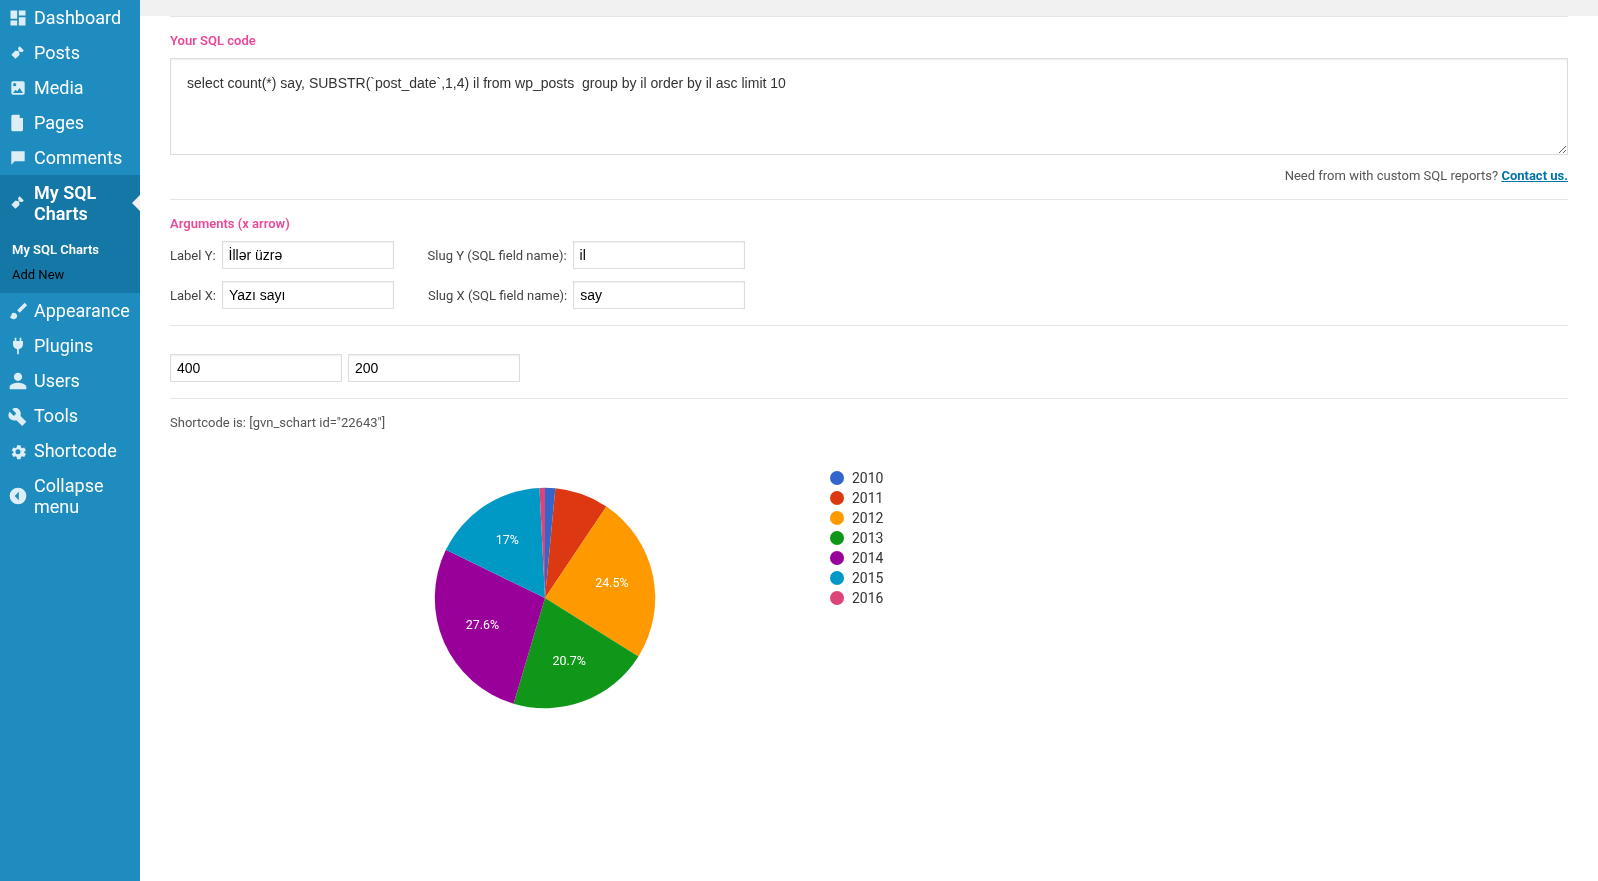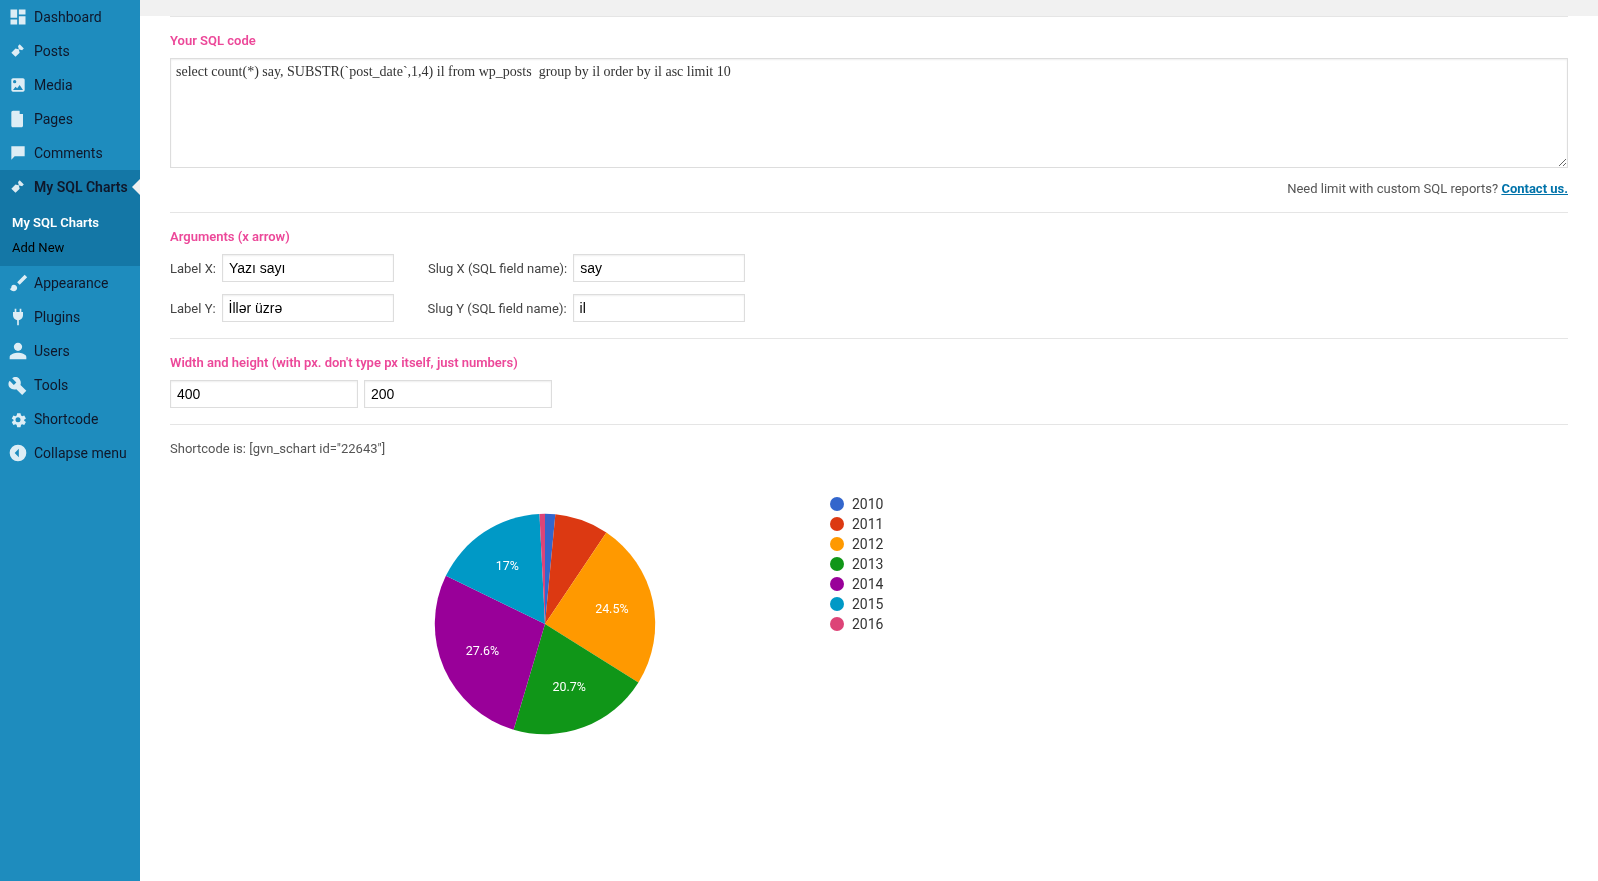--- a/index.html
+++ b/index.html
@@ -1,44 +1,44 @@
 <!DOCTYPE html>
 <html><head>
 <meta charset="utf-8">
 <style>
   * { box-sizing: border-box; margin: 0; padding: 0; }
   body { font-family: -apple-system,BlinkMacSystemFont,"Segoe UI",Roboto,Oxygen-Sans,Ubuntu,sans-serif; font-size: 13px; color: #444; background: #f1f1f1; }
   
   #adminmenuwrap { position: fixed; top: 0; left: 0; width: 140px; height: 100%; background: #1e8cbe; }
   #adminmenu { list-style: none; }
   #adminmenu li { position: relative; }
-  #adminmenu li a { display: flex; align-items: center; padding: 7px 8px; color: #0f172a; text-decoration: none; font-size: 14px; }
+  #adminmenu li a { display: flex; align-items: center; padding: 7px 8px; color: #ffffff; text-decoration: none; font-size: 18px; }
   #adminmenu li a .dashicons { width: 20px; height: 20px; margin-right: 6px; display: inline-flex; align-items: center; justify-content: center; fill: #fff; opacity: .85; flex-shrink: 0; }
   #adminmenu li.current { background: #1477a6; }
   #adminmenu li.current::after { content:""; position:absolute; right:0; top:50%; margin-top:-8px; border:8px solid transparent; border-right-color:#f1f1f1; }
   #adminmenu li.current a { font-weight: 600; }
   #adminmenu .submenu { background: #1477a6; padding: 6px 0; }
   #adminmenu .submenu a { padding: 5px 12px; font-size: 13px; color: #000000; }
   #adminmenu .submenu a.current { color: #fff; font-weight: 600; }
   
   #wpcontent { margin-left: 140px; background: #fff; min-height: 881px; position: relative; }
   #wpbody { padding: 0 30px; }
   
   .section-label { font-weight: 600; color: #ec4899; margin: 14px 0 10px; }
   hr { border: none; border-top: 1px solid #e5e5e5; margin: 16px 0; }
-  textarea.sql { width: 100%; height: 110px; resize: vertical; border: 1px solid #ddd; padding: 5px; font-family: Liberation Serif, serif; font-size: 14px; color: #333; background:#fff; box-shadow: inset 0 1px 2px rgba(0,0,0,.07); }
+  textarea.sql { width: 100%; height: 97px; resize: vertical; border: 1px solid #ddd; padding: 16px; font-family: Liberation Sans, sans-serif; font-size: 14px; color: #333; background:#fff; box-shadow: inset 0 1px 2px rgba(0,0,0,.07); }
   .help-line { text-align: right; color: #555; margin-top: 10px; font-size: 13px; }
   .help-line a { color: #0073aa; text-decoration: underline; font-weight: bold; }
   
   .row { display: flex; align-items: center; gap: 6px; margin-bottom: 12px; }
   .row label { color: #444; }
   .row input[type=text] { border: 1px solid #ddd; padding: 4px 6px; font-size: 14px; box-shadow: inset 0 1px 2px rgba(0,0,0,.07); height: 28px; }
   .w-lx { width: 172px; }
   .w-sx { width: 172px; }
-  .w-dim { width: 188px; }
+  .w-dim { width: 172px; margin-top: 12px; }
   .gap { width: 22px; }
   
   .shortcode { color: #555; margin-bottom: 18px; }
   
   .chart-wrap { display: flex; align-items: flex-start; gap: 170px; margin: 40px 0 0 260px; }
   .legend { font-size: 14px; color: #333; }
   .legend-row { display: flex; align-items: center; margin-bottom: 4px; gap: 8px; cursor: pointer; justify-content: center; }
   .legend-dot { width: 14px; height: 14px; border-radius: 50%; flex-shrink: 0; }
   
   svg.pie { width: 230px; height: 256px; overflow: visible; }
@@ -178,40 +178,39 @@
     </ul>
 </div>
 
 <div id="wpcontent">
 
   <div id="wpbody">
     <hr>
     <div class="section-label">Your SQL code</div>
     <textarea class="sql" style="">select count(*) say, SUBSTR(`post_date`,1,4) il from wp_posts  group by il order by il asc limit 10</textarea>
     <div class="help-line">
-      <span>Need limit with custom SQL reports? </span><a href="#">Contact us.</a>
+      <span>Need from with custom SQL reports? </span><a href="#">Contact us.</a>
     </div>
     <hr>
     <div class="section-label">Arguments (x arrow)</div>
+    <div class="row">
+      <label>Label Y:</label>
+      <input type="text" class="w-lx" value="İllər üzrə" style="">
+      <span class="gap"></span>
+      <label>Slug Y (SQL field name):</label>
+      <input type="text" class="w-sx" value="il" style="">
+    </div>
     <div class="row">
       <label>Label X:</label>
       <input type="text" class="w-lx" value="Yazı sayı" style="">
       <span class="gap"></span>
       <label>Slug X (SQL field name):</label>
       <input type="text" class="w-sx" value="say" style="">
     </div>
-    <div class="row">
-      <label>Label Y:</label>
-      <input type="text" class="w-lx" value="İllər üzrə" style="">
-      <span class="gap"></span>
-      <label>Slug Y (SQL field name):</label>
-      <input type="text" class="w-sx" value="il" style="">
-    </div>
-    <hr>
-    <div class="section-label">Width and height (with px. don't type px itself, just numbers)</div>
+    <hr>
     <div class="row">
       <input type="text" class="w-dim" value="400" style="">
       <input type="text" class="w-dim" value="200" style="">
     </div>
     <hr>
     <div class="shortcode">Shortcode is: [gvn_schart id="22643"]</div>
     
     <div class="chart-wrap">
       <svg class="pie" viewBox="-120 -128 240 256">
           <path d="M0 0 L0 -115 A115 115 0 0 1 10.822456031629146 -114.4896259293542 Z" fill="#3366cc"></path>

